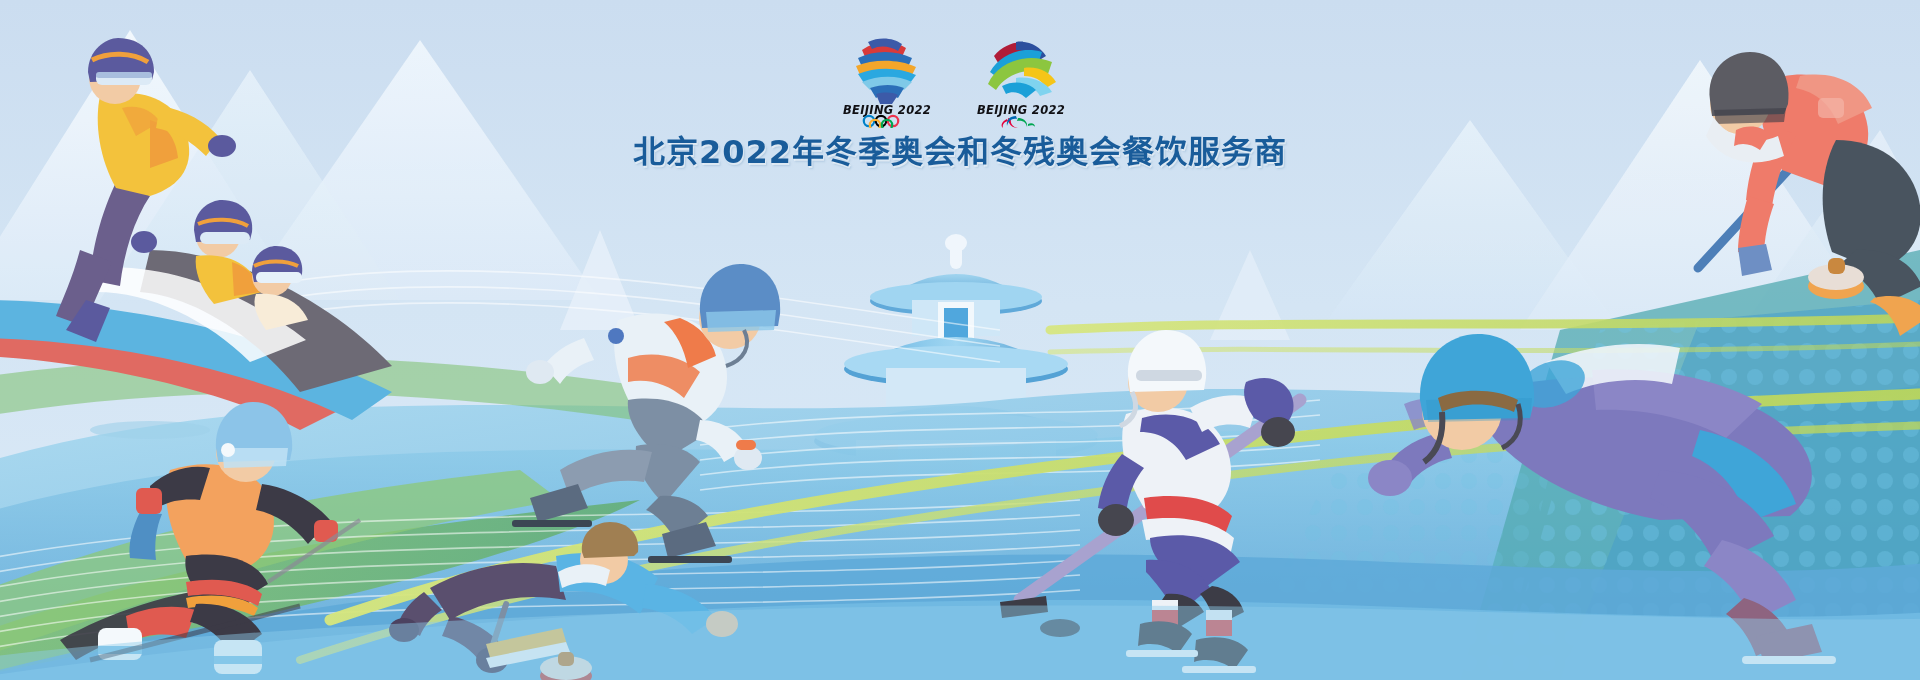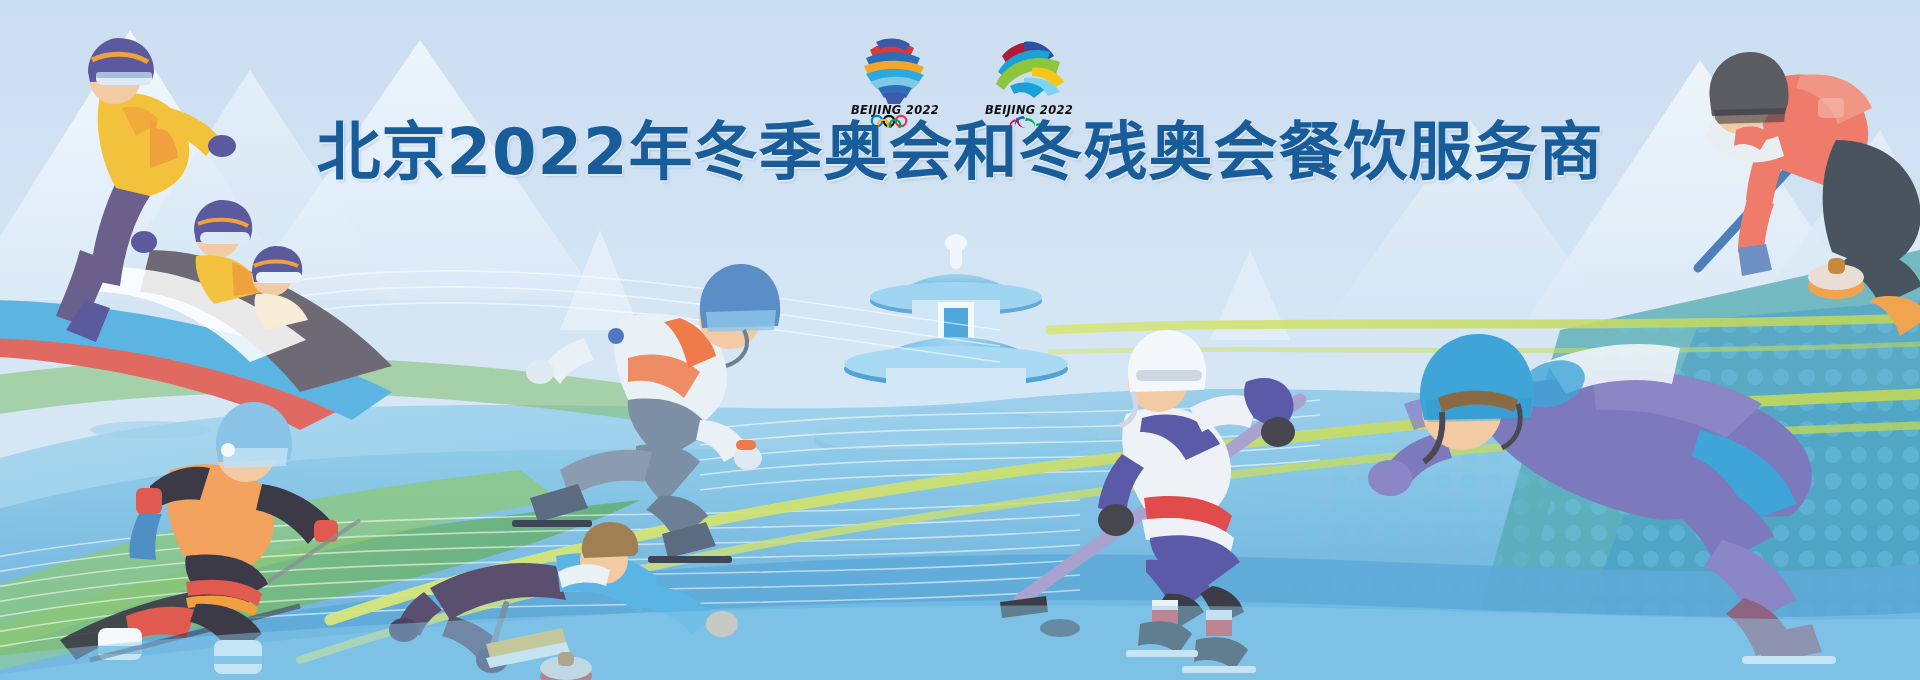--- a/index.html
+++ b/index.html
@@ -7,35 +7,35 @@
   *{box-sizing:border-box;}
   #banner{
     position:relative;width:1920px;height:680px;overflow:hidden;
     font-family:"Liberation Sans","DejaVu Sans",sans-serif;
     background:linear-gradient(180deg,#cbddf0 0%,#cfe0f2 22%,#d6e8f7 48%,#dceaf8 62%,#d8e8f6 100%);
   }
   .svgfull{position:absolute;left:0;top:0;width:1920px;height:680px;display:block;}
 
   
   #logos{
-    position:absolute;left:8px;top:28px;width:1908px;height:100px;
+    position:absolute;left:0;top:28px;width:1908px;height:100px;
     display:flex;justify-content:center;align-items:flex-start;gap:24px;z-index:40;
   }
   .logo{width:110px;height:100px;position:relative;}
   .logo svg{display:block;}
 
   
   #headline{
     position:absolute;left:0;top:120px;width:1920px;z-index:45;
     text-align:center;
   }
   #headline .t{
     display:inline-block;
     font-family:"DejaVu Sans","Liberation Sans",sans-serif;
-    font-size:64px;line-height:64px;font-weight:bold;
+    font-size:32px;line-height:64px;font-weight:bold;
     letter-spacing:1px;
     color:#195c9a;
     text-shadow:1px 2px 0 rgba(255,255,255,.55), 2px 3px 2px rgba(120,160,195,.35);
     white-space:nowrap;
   }
 </style>
 </head>
 <body>
 
 <div id="banner">

